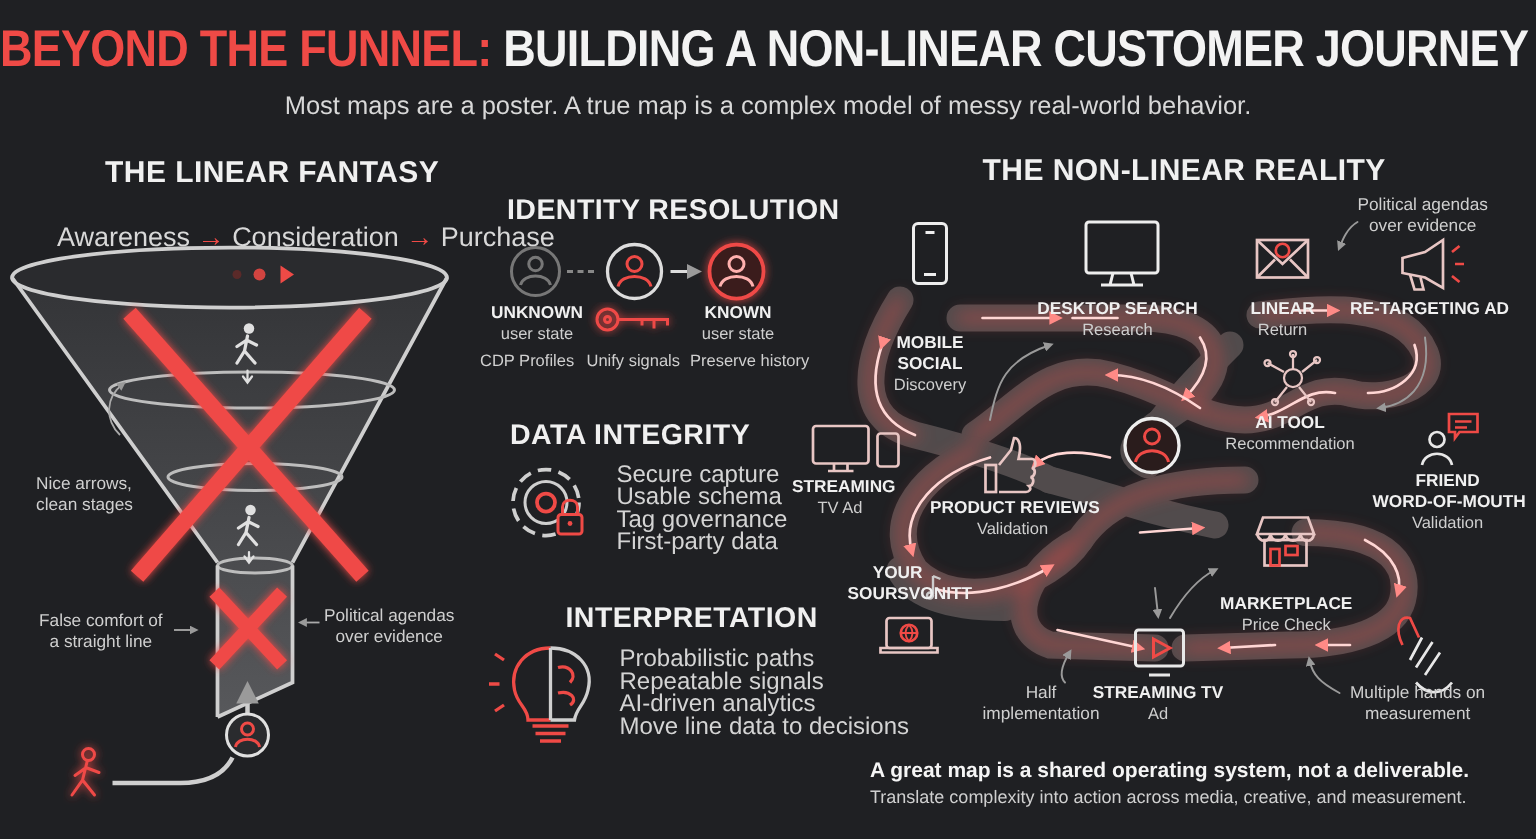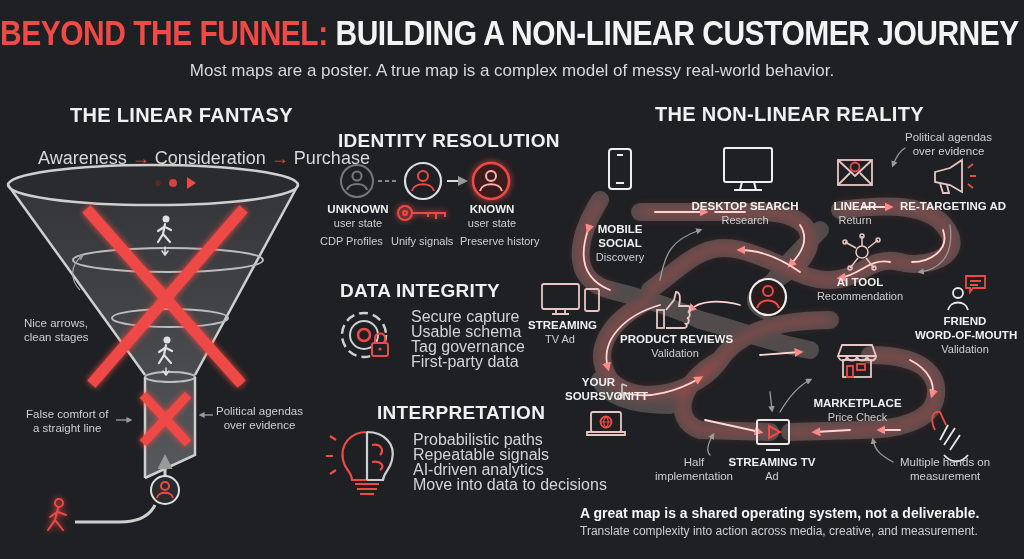--- a/index.html
+++ b/index.html
@@ -313,21 +313,21 @@
   <div>Usable schema</div>
   <div>Tag governance</div>
   <div>First-party data</div>
 </div>
 
 <div class="abs sec-h" style="left:341px;top:402px;margin-left:36px;">INTERPRETATION</div>
 <div class="abs list" style="left:413px;top:432px;">
   <div>Probabilistic paths</div>
   <div>Repeatable signals</div>
   <div>AI-driven analytics</div>
-  <div>Move into data to decisions</div>
+  <div>Move line data to decisions</div>
 </div>
 
 <div class="abs sec-h" style="left:655px;top:103px;font-size:20px;">THE NON-LINEAR REALITY</div>
 
 <div class="abs" style="left:580px;top:186px;width:80px;margin-top:36px;">
   <div class="bold-label">MOBILE</div>
   <div class="bold-label">SOCIAL</div>
   <div class="thin-label">Discovery</div>
 </div>
 <div class="abs" style="left:690px;top:199px;width:110px;">

